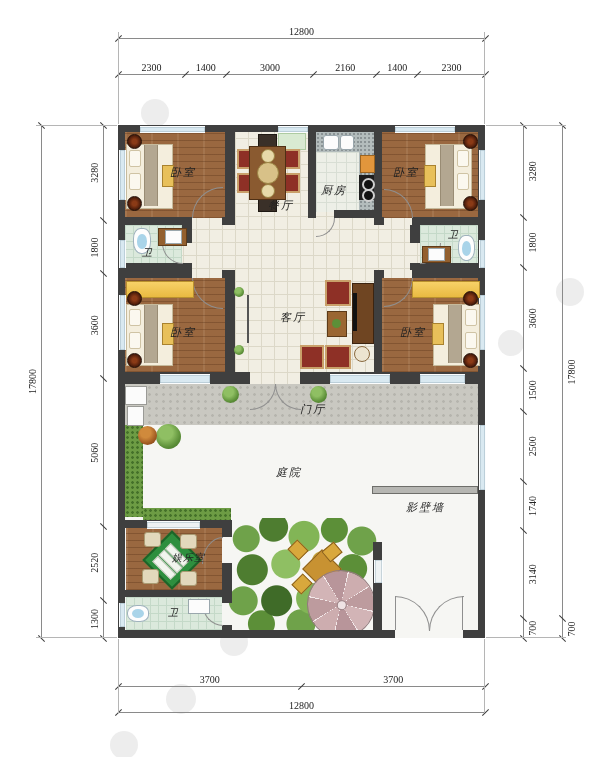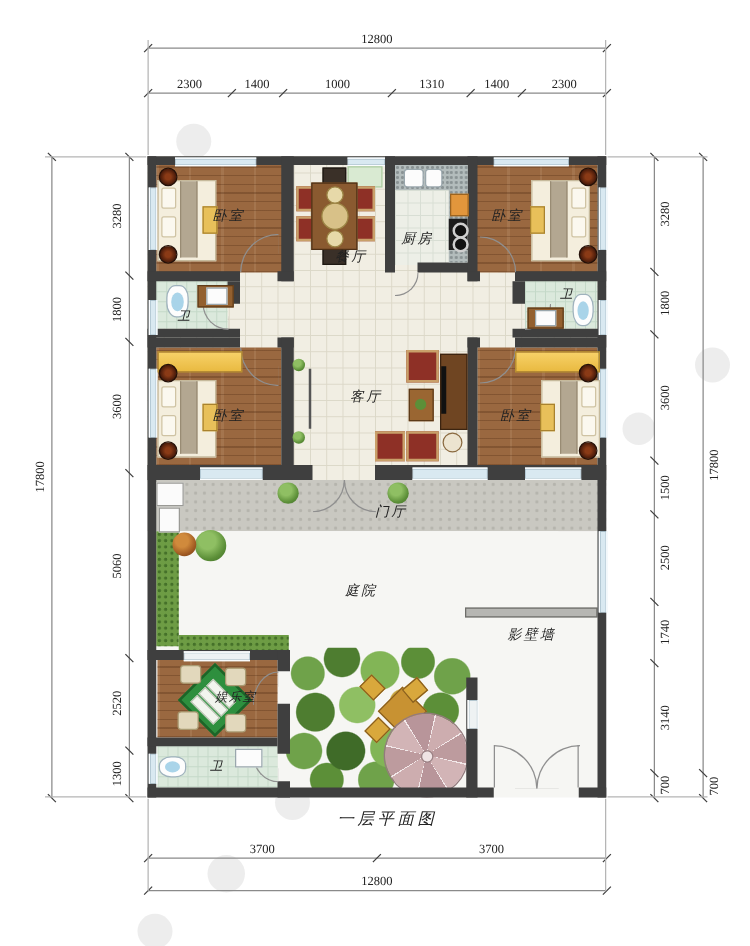--- a/index.html
+++ b/index.html
@@ -100,25 +100,25 @@
     <div class="seg" style="flex-grow:2300">
         <i class="tick"></i>
         <b class="dtxt">2300</b>
       </div>
     <div class="seg" style="flex-grow:1400">
         <i class="tick"></i>
         <b class="dtxt">1400</b>
       </div>
     <div class="seg" style="flex-grow:3000">
         <i class="tick"></i>
-        <b class="dtxt">1000</b>
+        <b class="dtxt">3000</b>
       </div>
     <div class="seg" style="flex-grow:2160">
         <i class="tick"></i>
-        <b class="dtxt">1310</b>
+        <b class="dtxt">2160</b>
       </div>
     <div class="seg" style="flex-grow:1400">
         <i class="tick"></i>
         <b class="dtxt">1400</b>
       </div>
     <div class="seg" style="flex-grow:2300">
         <i class="tick"></i>
         <b class="dtxt">2300</b>
       </div>
     <i class="tick end"></i>
@@ -470,15 +470,14 @@
     <div class="rlabel sm" style="left:54px;top:426px">娱乐室</div>
 
     <div class="toilet" style="left:9px;top:480px;width:20px;height:15px;border-radius:45% 40% 40% 45%">
         <i></i>
       </div>
     <div class="sinkbox" style="left:70px;top:474px;width:20px;height:13px"></div>
     <div class="rlabel sm" style="left:50px;top:481px">卫</div>
 
   </div>
 
-  <div class="rlabel" style="left:240px;top:646px;width:140px;font-size:13px;letter-spacing:3px">一层平面图</div>
 
 </div>
 
 </body></html>

